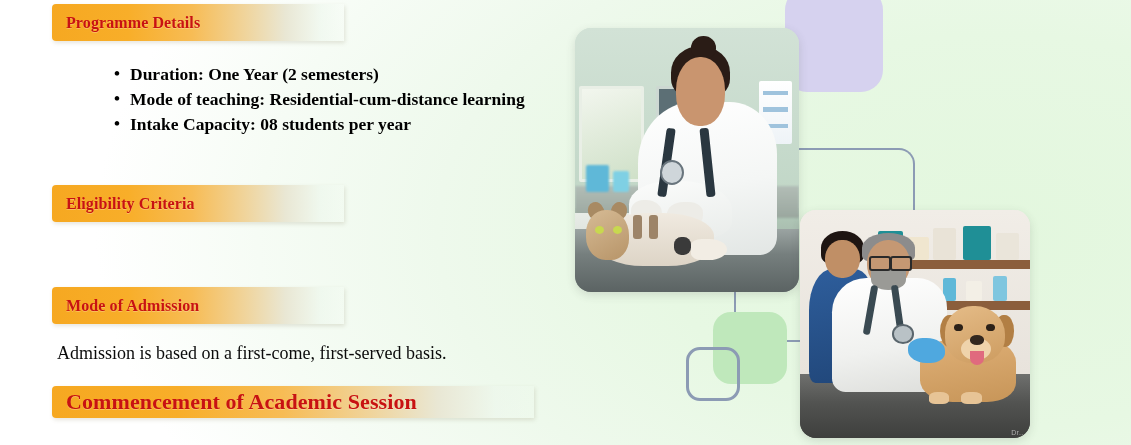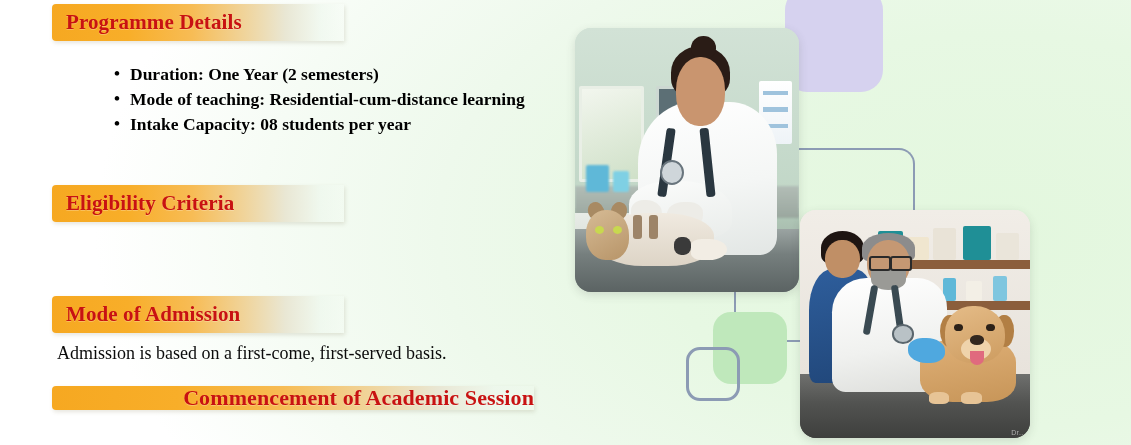--- a/index.html
+++ b/index.html
@@ -56,30 +56,30 @@
       rgba(236, 246, 235, 0.55) 92%,
       rgba(236, 246, 235, 0) 100%);
     z-index: 0;
   }
   .section-band-text {
     position: relative;
     z-index: 1;
     padding-left: 14px;
     color: #c81212;
     font-weight: bold;
-    font-size: 21px;
+    font-size: 16px;
     letter-spacing: 0.1px;
     white-space: nowrap;
     text-shadow: 0 1px 0 rgba(255,255,255,0.25);
   }
 
   #band-programme  { top: 4px;   width: 292px; }
   #band-eligibility{ top: 185px; width: 292px; }
-  #band-admission  { top: 296px; width: 292px; }
-  #band-commence   { top: 386px; width: 482px; height: 24px; justify-content: flex-end; }
+  #band-admission  { top: 287px; width: 292px; }
+  #band-commence   { top: 386px; width: 482px; height: 32px; }
   #band-commence .section-band-text { font-size: 22px; }
 
   #bullet-list {
     position: absolute;
     left: 112px;
     top: 62px;
     margin: 0;
     padding: 0;
     list-style: none;
   }

